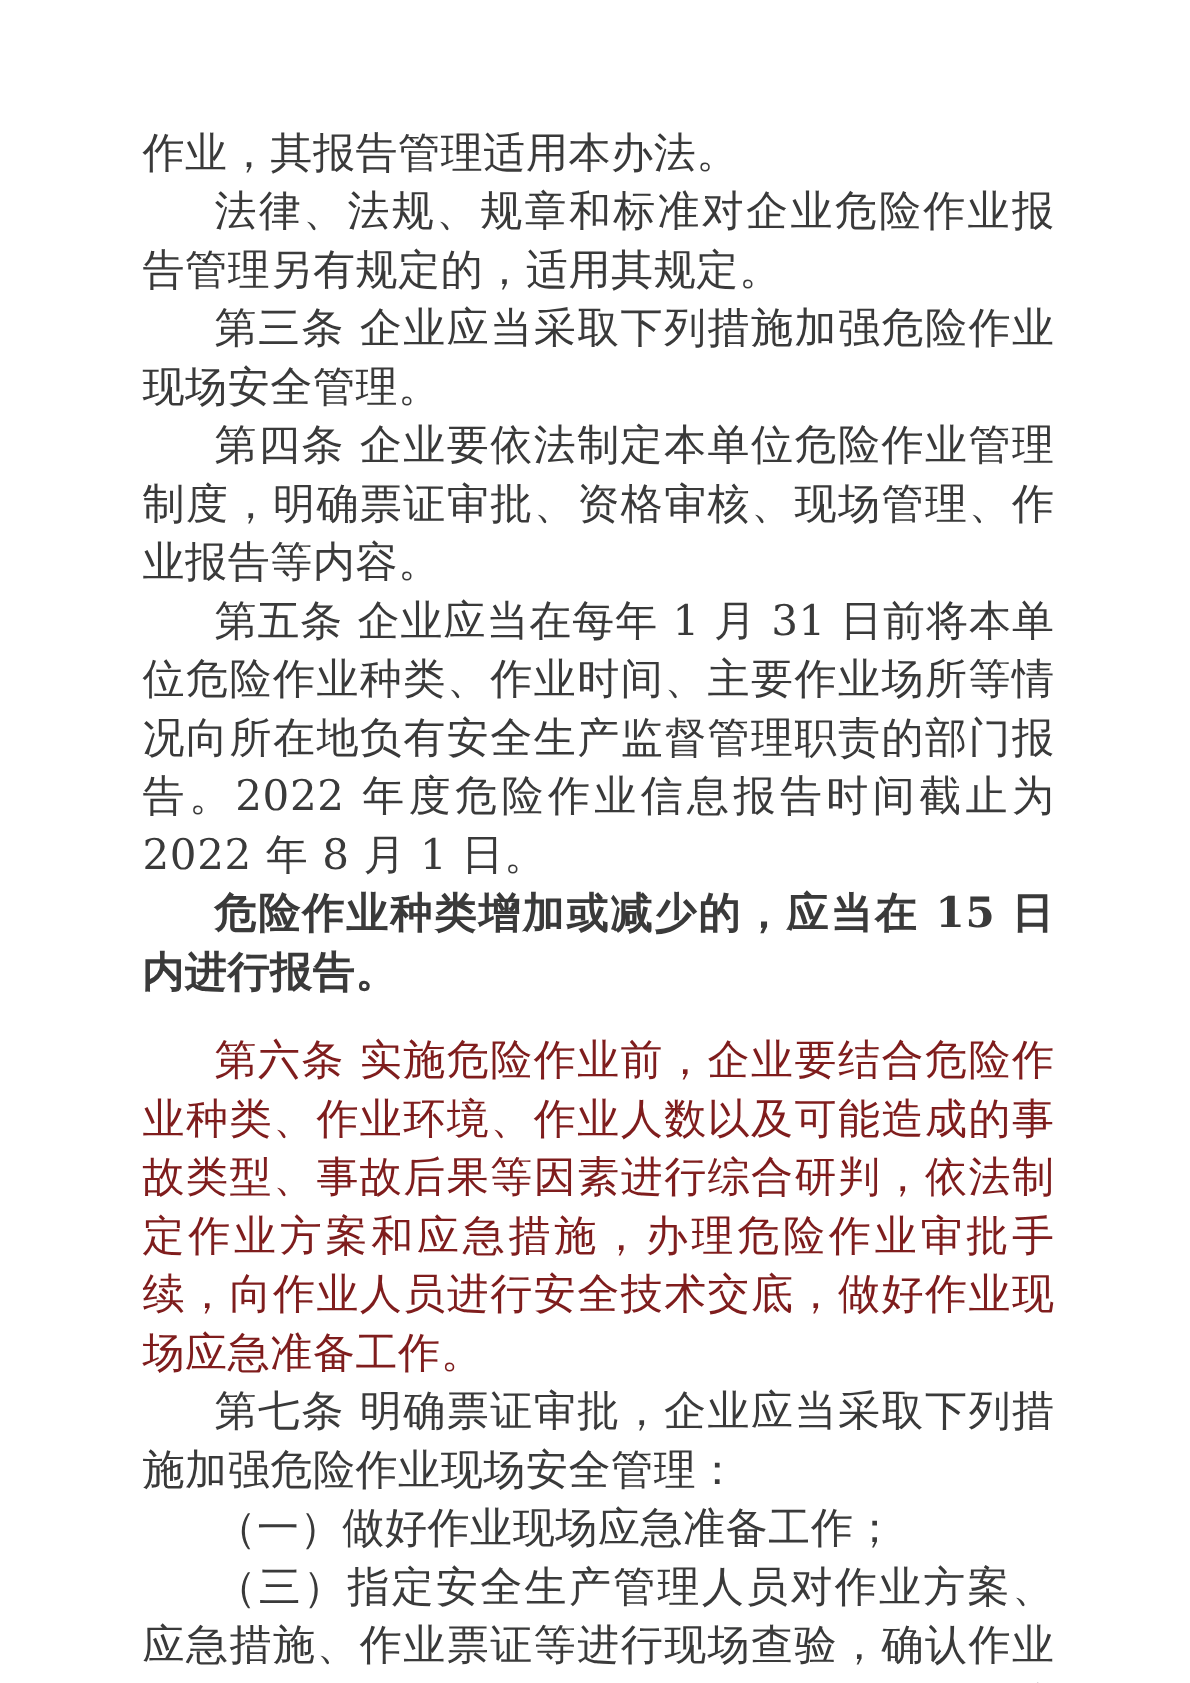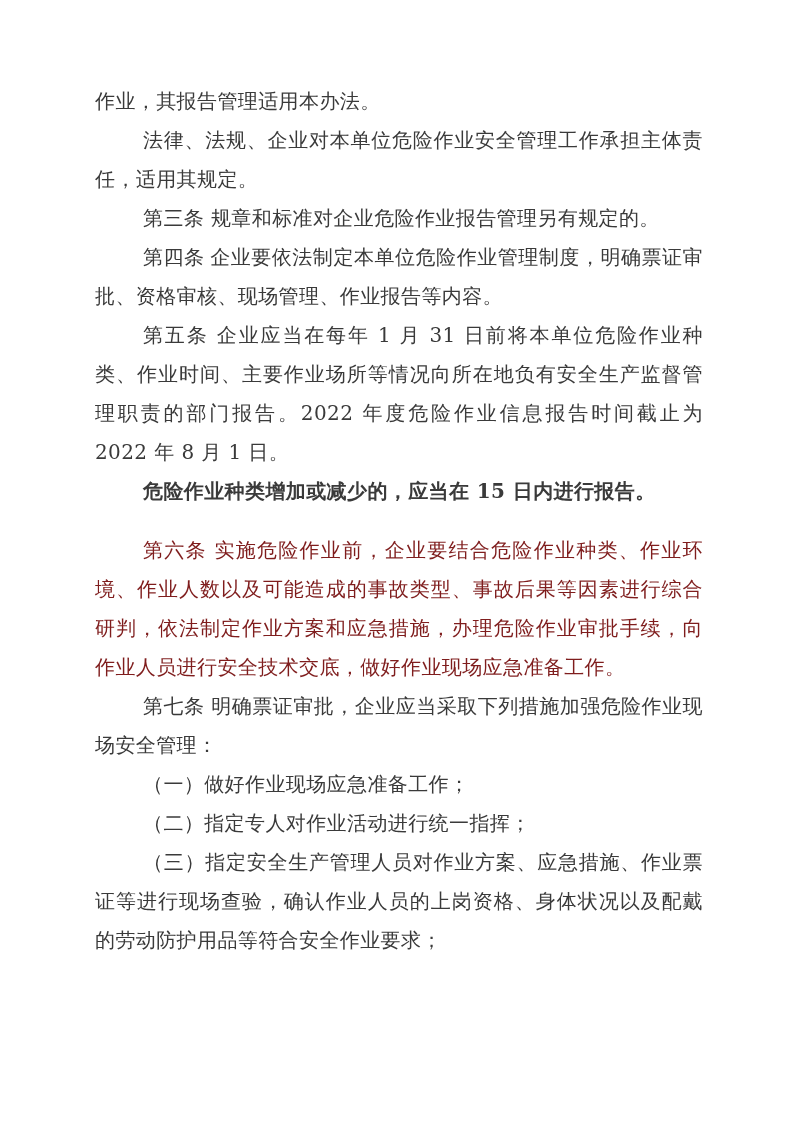--- a/index.html
+++ b/index.html
@@ -18,45 +18,44 @@
     overflow: hidden;
     margin: 0 auto;
   }
   #doc-body {
     position: absolute;
     left: 95px;
     top: 82px;
     width: 608px;
   }
   .para {
-    font-size: 20px;
+    font-size: 28px;
     line-height: 39px;
     color: #3a3a3a;
     text-align: justify;
     text-justify: inter-character;
     text-indent: 48px;
     margin: 0;
     letter-spacing: 0.4px;
     font-weight: 400;
     -webkit-font-smoothing: antialiased;
   }
   .para.cont {
     text-indent: 0;
   }
 </style>
 </head>
 <body>
 
 <div id="page" style="background: rgb(255, 255, 255);">
   <div id="doc-body">
       <p class="para cont" style="color: rgb(58, 58, 58);">作业，其报告管理适用本办法。</p>
-      <p class="para" style="color: rgb(58, 58, 58);">法律、法规、企业对本单位危险作业安全管理工作承担主体责任，适用其规定。</p>
-      <p class="para" style="color: rgb(58, 58, 58);">第三条 规章和标准对企业危险作业报告管理另有规定的。</p>
-      <p class="para" style="color: rgb(58, 58, 58); font-family: Liberation Serif, serif;">第四条 企业要依法制定本单位危险作业管理制度，明确票证审批、资格审核、现场管理、作业报告等内容。</p>
+      <p class="para" style="color: rgb(58, 58, 58);">法律、法规、规章和标准对企业危险作业报告管理另有规定的，适用其规定。</p>
+      <p class="para" style="color: rgb(58, 58, 58);">第三条 企业应当采取下列措施加强危险作业现场安全管理。</p>
+      <p class="para" style="color: rgb(58, 58, 58);">第四条 企业要依法制定本单位危险作业管理制度，明确票证审批、资格审核、现场管理、作业报告等内容。</p>
       <p class="para" style="color: rgb(58, 58, 58);">第五条 企业应当在每年 1 月 31 日前将本单位危险作业种类、作业时间、主要作业场所等情况向所在地负有安全生产监督管理职责的部门报告。2022 年度危险作业信息报告时间截止为 2022 年 8 月 1 日。</p>
       <p class="para" style="color: rgb(58, 58, 58); font-weight: bold;">危险作业种类增加或减少的，应当在 15 日内进行报告。</p>
       <p class="para" style="color: #7f1d1d; margin-top: 20px;">第六条 实施危险作业前，企业要结合危险作业种类、作业环境、作业人数以及可能造成的事故类型、事故后果等因素进行综合研判，依法制定作业方案和应急措施，办理危险作业审批手续，向作业人员进行安全技术交底，做好作业现场应急准备工作。</p>
       <p class="para" style="color: rgb(58, 58, 58);">第七条 明确票证审批，企业应当采取下列措施加强危险作业现场安全管理：</p>
       <p class="para" style="color: rgb(58, 58, 58);">（一）做好作业现场应急准备工作；</p>
-      <p class="para" style="color: rgb(58, 58, 58);">（二）指定专人对作业活动进行统一指挥；</p>
       <p class="para" style="color: rgb(58, 58, 58);">（三）指定安全生产管理人员对作业方案、应急措施、作业票证等进行现场查验，确认作业人员的上岗资格、身体状况以及配戴的劳动防护用品等符合安全作业要求；</p>
     </div>
 </div>
 
 </body></html>

